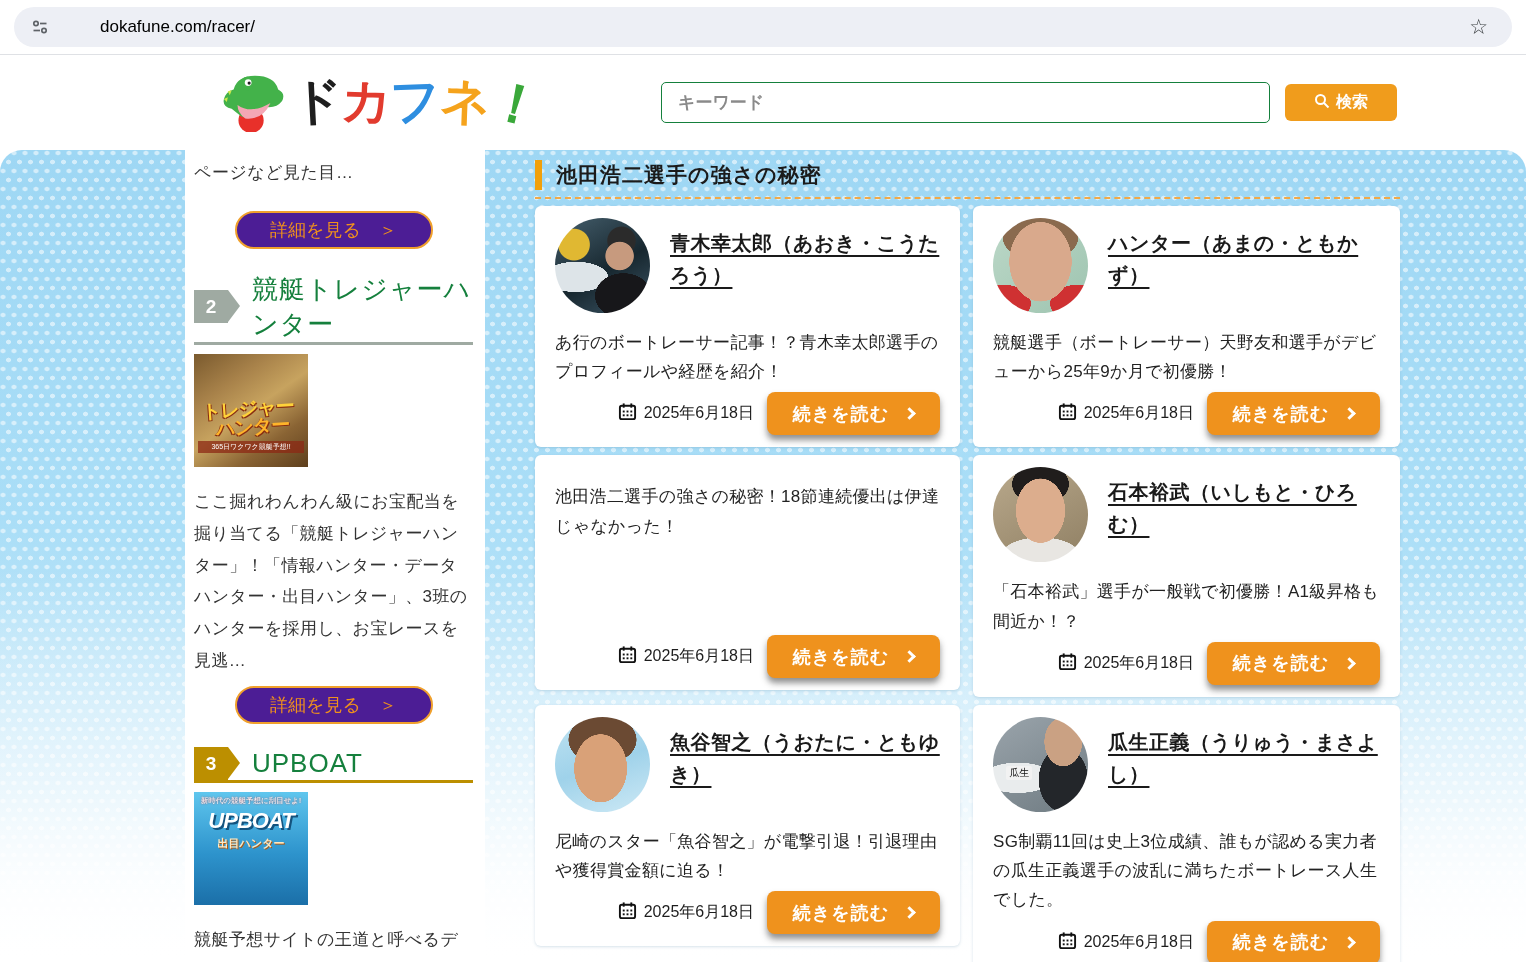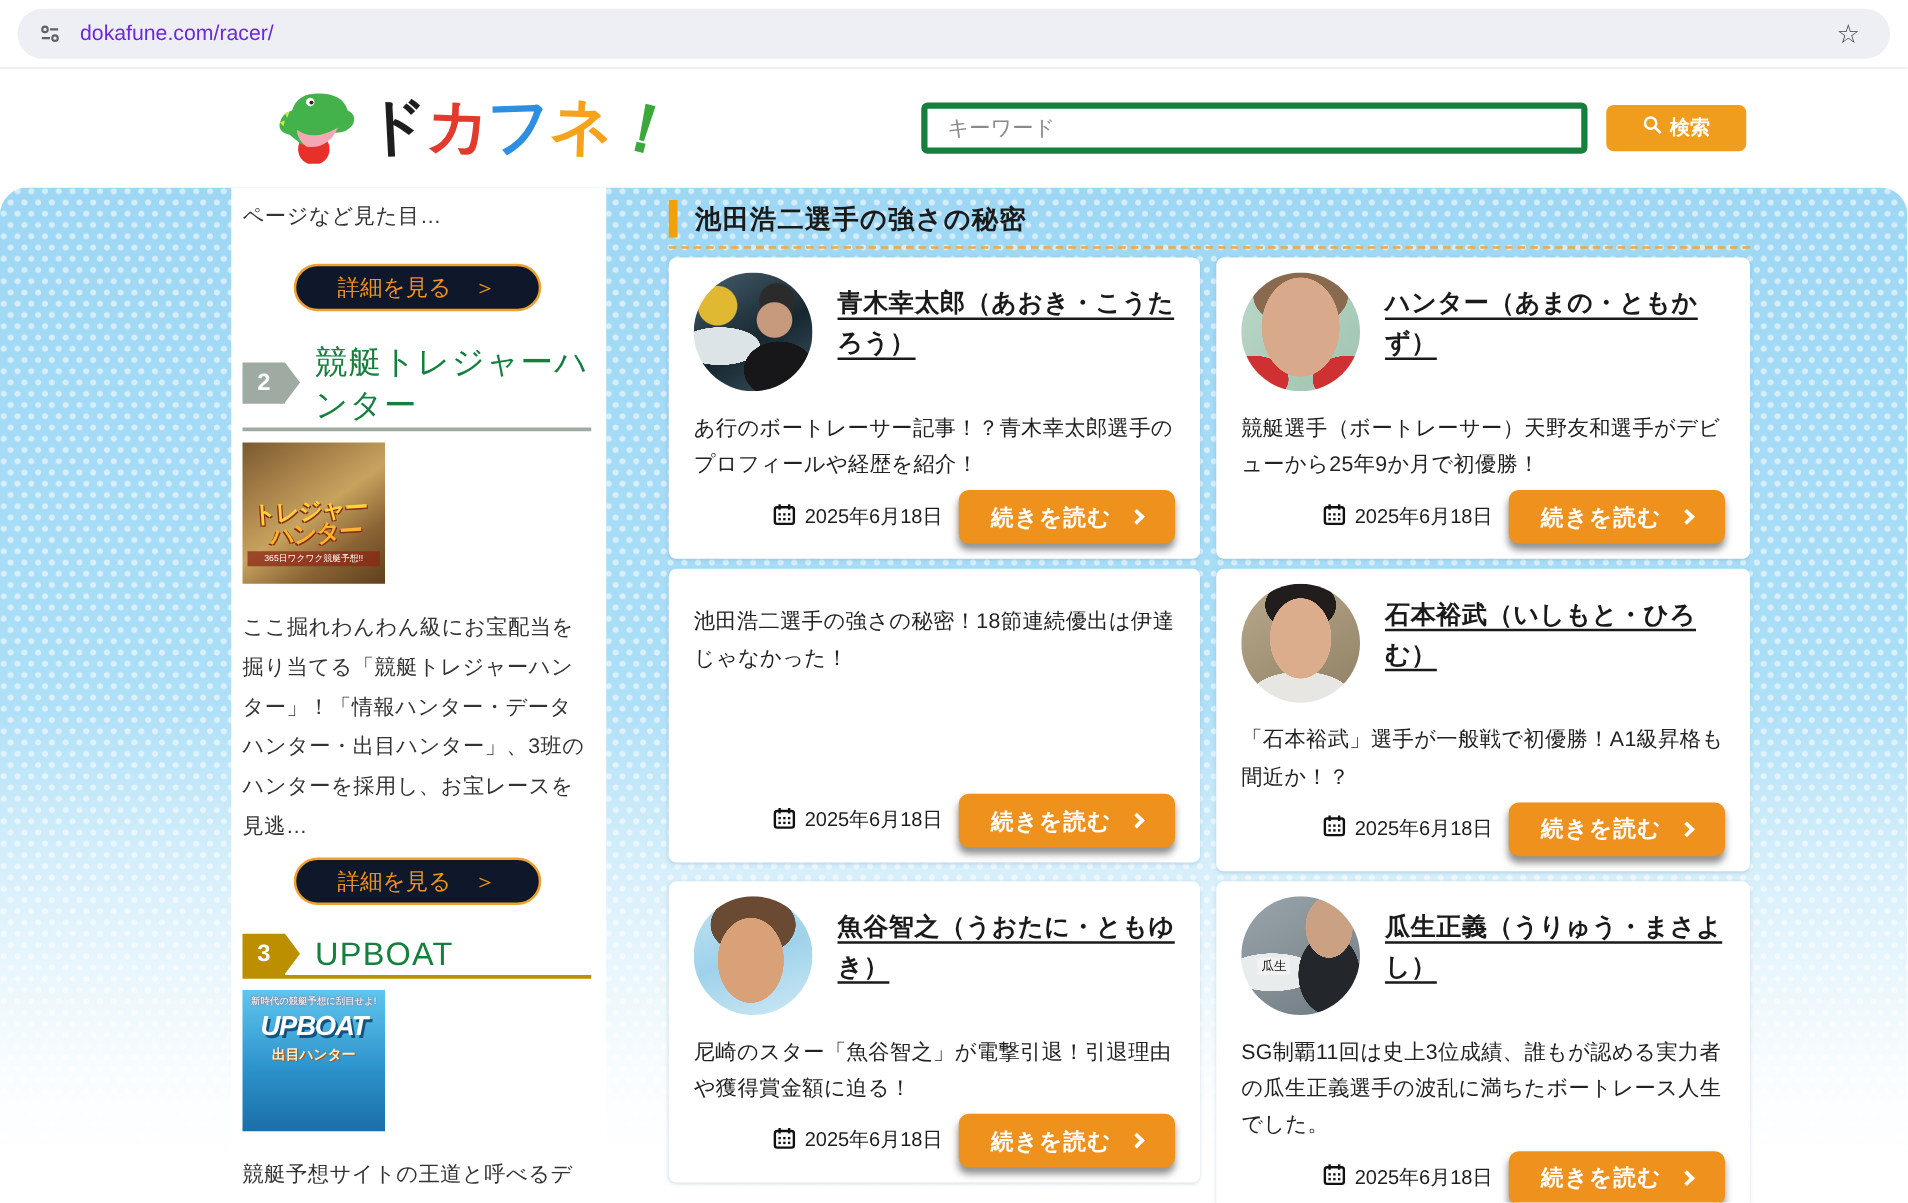--- a/index.html
+++ b/index.html
@@ -5,57 +5,57 @@
   * { margin:0; padding:0; box-sizing:border-box; }
   html,body { width:1526px; height:962px; overflow:hidden; background:#fff;
     font-family:"Liberation Sans","DejaVu Sans",sans-serif; }
 
   
   .browser-bar { height:55px; background:#fff; border-bottom:1px solid #dfe1e5;
     display:flex; align-items:center; padding:0 14px; }
   .url-pill { flex:1; height:40px; background:#edeff5; border-radius:20px;
     display:flex; align-items:center; padding:0 16px; }
   .url-pill .tune { margin-right:14px; display:flex; }
-  .url-text { font-size:17px; color:#6d28d9; flex:1; }
+  .url-text { font-size:17px; color:#000000; flex:1;margin-left:36px; }
   .star { font-size:21px; color:#3c4043; margin-right:8px; cursor:pointer; }
 
   
   .site-header { height:95px; background:#fff; display:flex; align-items:center;
     padding:0 129px 0 218px; }
   .logo { display:flex; align-items:center; gap:4px; cursor:pointer; }
   .logo-chars { display:flex; align-items:flex-start; font-weight:900; font-size:50px; line-height:1; letter-spacing:-2px; }
   .logo-chars span { display:inline-block; }
   .lc0 { color:#1e1e1e; transform:rotate(-3deg); }
   .lc1 { color:#e23b2e; transform:rotate(2deg); }
   .lc2 { color:#2e8ee0; transform:rotate(-2deg); }
   .lc3 { color:#f5a31c; transform:rotate(2deg); }
   .lc4 { color:#3aa83a; transform:rotate(14deg); font-size:54px; }
   .search-area { margin-left:auto; display:flex; align-items:center; gap:15px; }
-  .search-input { width:533px; height:41px; border:5px solid #15803d; border-radius:5px;
-    font-size:17px; padding:0 16px; color:#333; background:#fff; }
+  .search-input { width:609px; height:41px; border:1px solid #15803d; border-radius:5px;
+    font-size:17px; padding:0 16px; color:#333; background:#fff;font-weight:bold; }
   .search-input::placeholder { color:#8a8a8a; }
   .search-btn { height:37px; padding:0 29px; background:#f09c1c; border:none; border-radius:6px;
     color:#fff; font-size:16px; font-weight:bold; display:flex; align-items:center; gap:6px; cursor:pointer; }
 
   
   .content { position:relative; height:933px; display:flex; align-items:flex-start;
     background-color:#fff;
     background-image:
       linear-gradient(180deg, rgba(255,255,255,0) 0%, rgba(255,255,255,0) 45%, rgba(255,255,255,.92) 80%, #ffffff 87%),
       radial-gradient(circle, rgba(255,255,255,.55) 2.1px, rgba(255,255,255,0) 2.7px),
       radial-gradient(circle, rgba(255,255,255,.55) 2.1px, rgba(255,255,255,0) 2.7px),
       linear-gradient(180deg,#9ed7f4 0%, #aadef7 40%, #cdebfa 70%, #ffffff 92%);
     background-size:100% 100%, 11px 18px, 11px 18px, 100% 100%;
     background-position:0 0, 3px 3px, 8.5px 12px, 0 0;border-radius:22px; }
 
   
   .sidebar { width:300px; margin-left:185px; background:#fff; padding:8px 12px 0 9px; }
   .teaser { font-size:17px; color:#333; line-height:1.8; letter-spacing:.5px; }
   .detail-btn { margin:22px auto 16px; width:198px; height:38px; border:2px solid #f0a02c;
-    border-radius:20px; background:#0f172a; color:#f0911c; font-size:18px;
+    border-radius:20px; background:#4c1d95; color:#f0911c; font-size:18px;
     display:flex; align-items:center; justify-content:center; gap:18px; cursor:pointer; }
   .rank-head { margin-top:23px; display:flex; align-items:center; padding-bottom:0; position:relative; }
   .rank-head.silver { border-bottom:3px solid #9faaa2; }
   .rank-head.gold   { border-bottom:3px solid #bc8f00; }
   .rank-badge { width:34px; height:33px; color:#fff; font-weight:bold; font-size:19px;
     display:flex; align-items:center; justify-content:center; position:relative; flex:0 0 auto; }
   .rank-badge::after { content:""; position:absolute; left:34px; top:0;
     border-top:16.5px solid transparent; border-bottom:16.5px solid transparent; }
   .silver .rank-badge { background:#9faaa2; } .silver .rank-badge::after { border-left:12px solid #9faaa2; }
   .gold .rank-badge { background:#bc8f00; } .gold .rank-badge::after { border-left:12px solid #bc8f00; }

